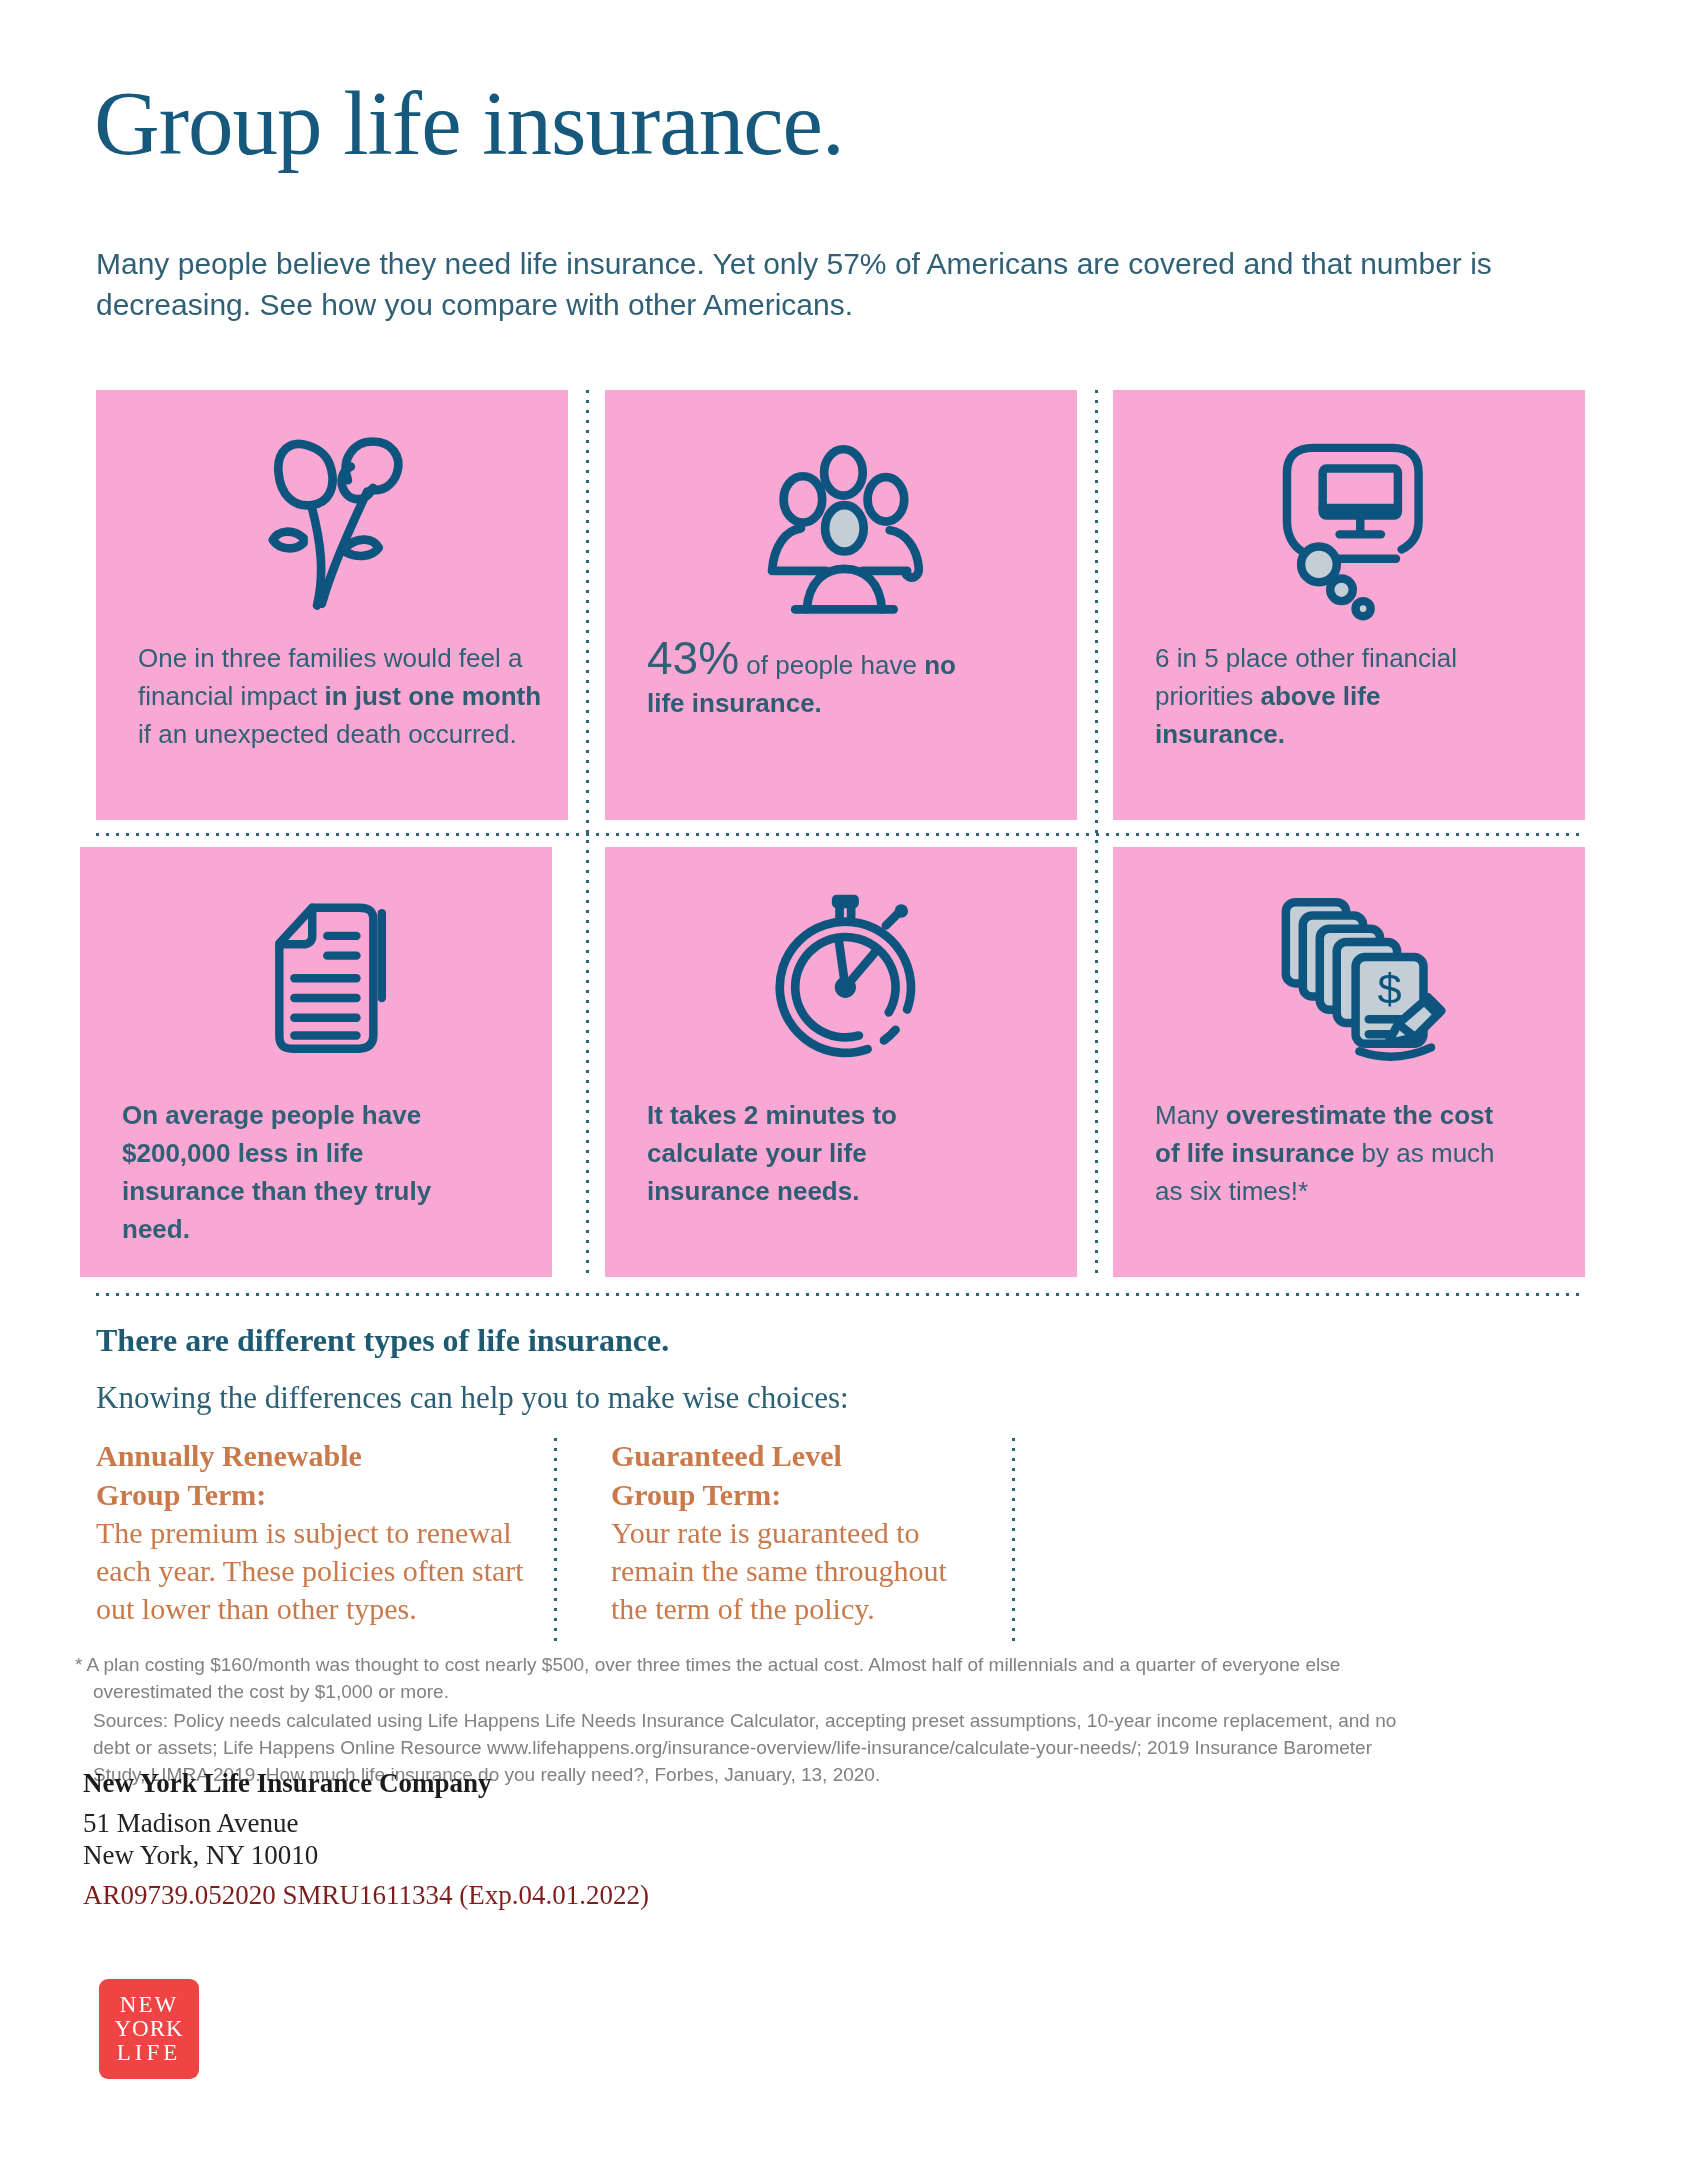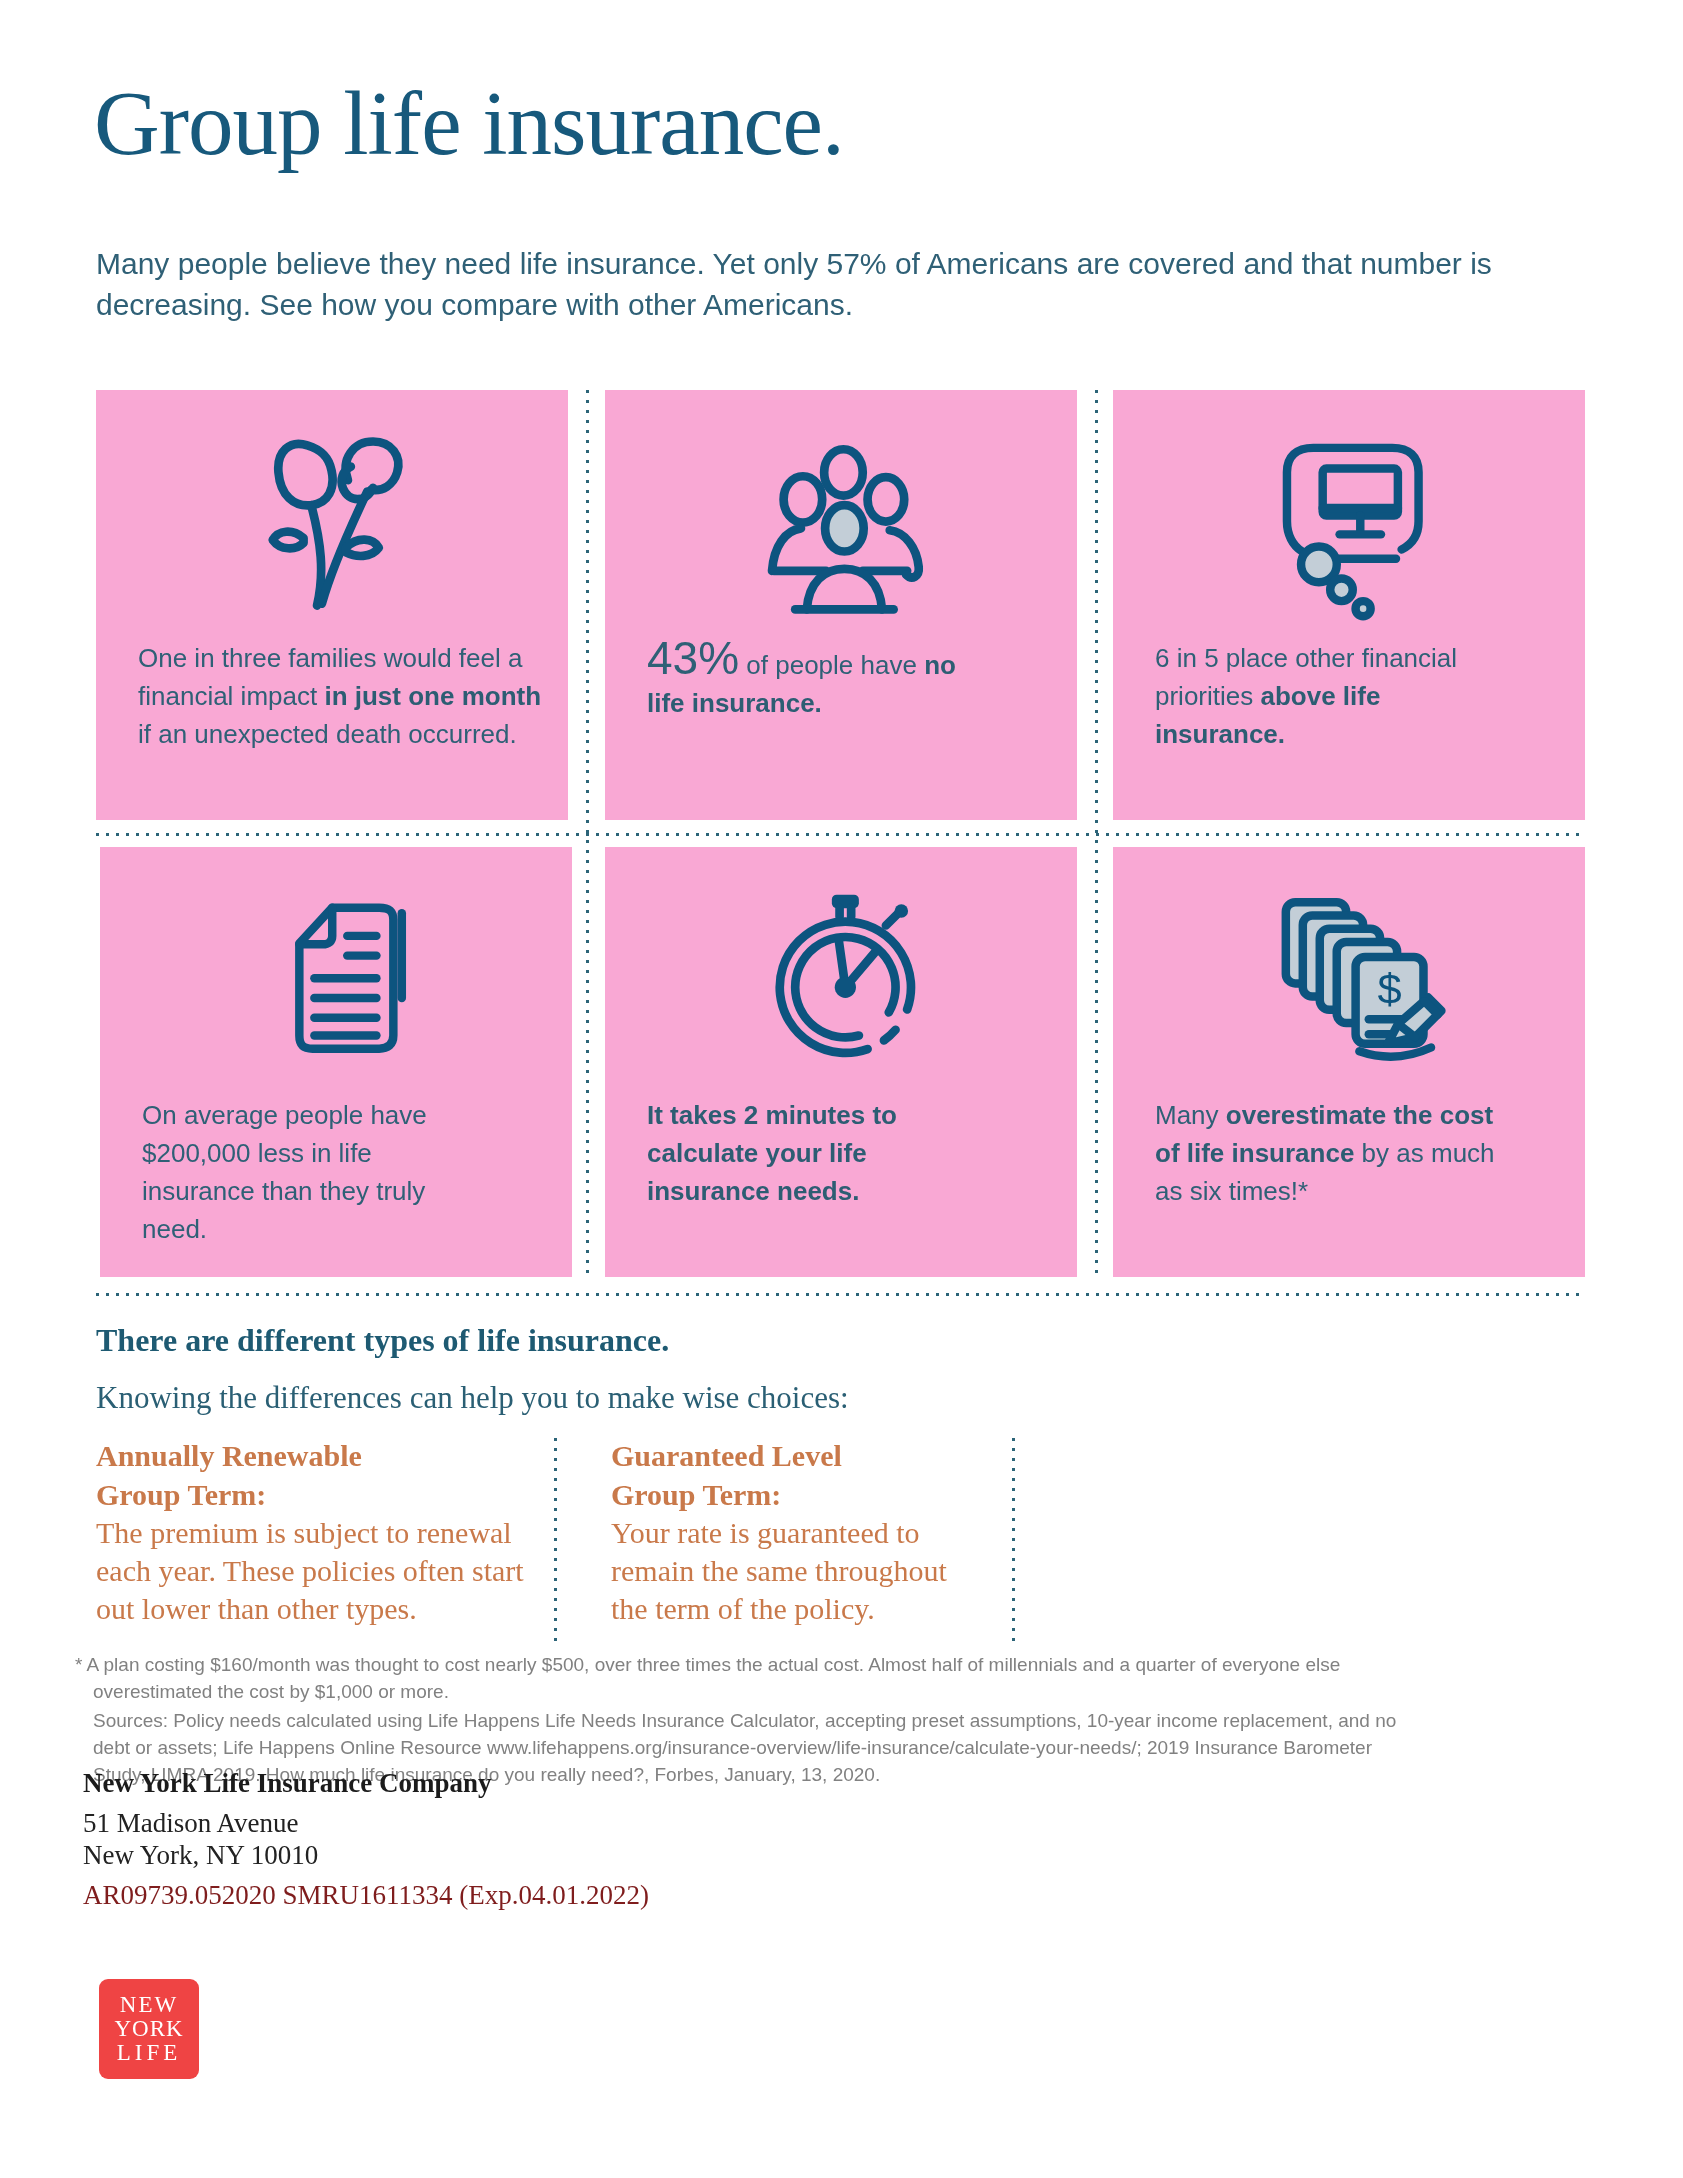--- a/index.html
+++ b/index.html
@@ -7,21 +7,21 @@
         font-family:"Liberation Sans",sans-serif;}
 
   .title{position:absolute;left:94px;top:71px;margin:0;
          font-family:Liberation Serif, serif;font-weight:400;font-size:91px;
          letter-spacing:-1px;color:#17597c;}
   .intro{position:absolute;left:96px;top:243px;margin:0;width:1426px;
          font-size:30px;line-height:41px;color:#2f6076;}
 
   .sbox{position:absolute;width:472px;height:430px;background:#f9a8d4;}
   .b1{left:96px;top:390px;} .b2{left:605px;top:390px;} .b3{left:1113px;top:390px;}
-  .b4{left:100px;top:847px;} .b5{left:605px;top:847px;} .b6{left:1113px;top:847px;}
+  .b4{left:80px;top:847px;font-weight:bold;} .b5{left:605px;top:847px;} .b6{left:1113px;top:847px;}
   .icwrap{position:absolute;top:26px;left:0;right:0;height:216px;
           display:flex;align-items:center;justify-content:center;}
   .stat-text{position:absolute;top:249px;left:42px;margin:0;
              font-size:26px;line-height:38px;color:#2f6076;}
   .stat-text strong{font-weight:700;color:#2d5d73;}
   .w412{width:408px;} .w330{width:327px;} .w345{width:342px;}
   .w318{width:315px;} .w350{width:347px;}
   .big{font-size:46px;line-height:38px;}
 
   .lineart *{fill:none;stroke:#0d547f;stroke-width:9;stroke-linecap:round;stroke-linejoin:round;}

